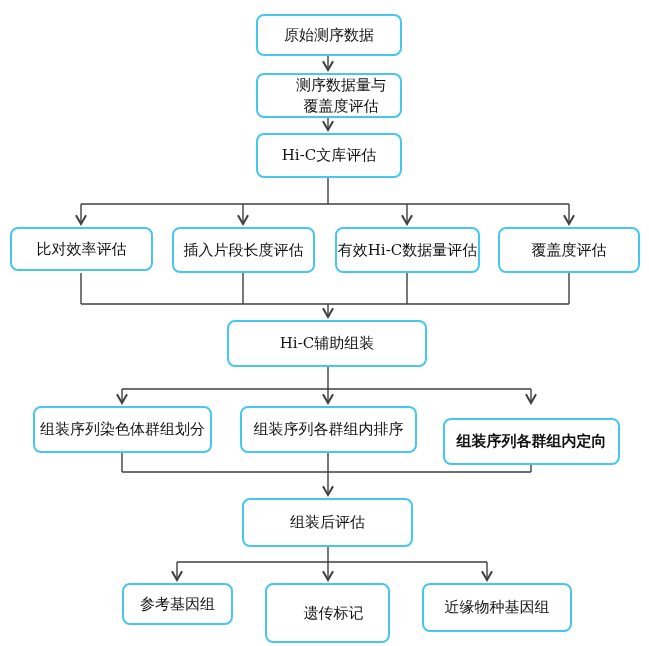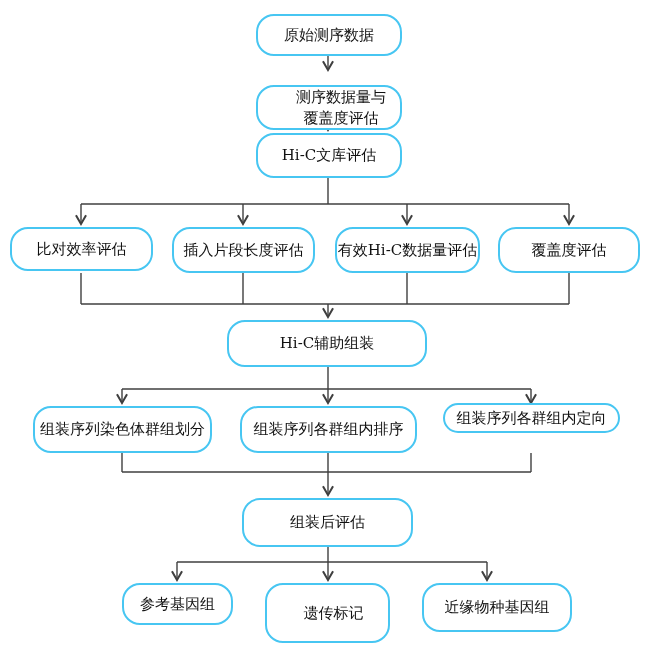--- a/index.html
+++ b/index.html
@@ -35,21 +35,21 @@
     fill: none;
   }
   .node {
     position: absolute;
     display: flex;
     flex-direction: column;
     align-items: center;
     justify-content: center;
     background: var(--box-background);
     border: 2px solid var(--box-border);
-    border-radius: 18px;
+    border-radius: 8px;
     color: var(--text);
     font-size: 15px;
     line-height: 1.4;
     text-align: center;
     white-space: nowrap;
   }
 </style>
 </head>
 <body>
 
@@ -107,21 +107,21 @@
       <line x1="177" y1="562" x2="177" y2="580" marker-end="url(#arrowhead)"></line>
       <line x1="328" y1="562" x2="328" y2="580" marker-end="url(#arrowhead)"></line>
       <line x1="487" y1="562" x2="487" y2="580" marker-end="url(#arrowhead)"></line>
     </g>
   </svg>
 
   <div class="node" style="left:256px; top:14px;  width:146px; height:42px;">
     <span>原始测序数据</span>
   </div>
 
-  <div class="node" style="left:256px; top:85px;  width:146px; height:45px;padding-left:24px;">
+  <div class="node" style="left:256px; top:73px;  width:146px; height:45px;padding-left:24px;">
     <span>测序数据量与</span>
     <span>覆盖度评估</span>
   </div>
 
   <div class="node" style="left:256px; top:133px; width:146px; height:45px;">
     <span>Hi-C文库评估</span>
   </div>
 
   <div class="node" style="left:10px;  top:227px; width:143px; height:44px;">
     <span>比对效率评估</span>
@@ -144,21 +144,21 @@
   </div>
 
   <div class="node" style="left:33px;  top:406px; width:179px; height:47px;">
     <span>组装序列染色体群组划分</span>
   </div>
 
   <div class="node" style="left:240px; top:406px; width:177px; height:47px;">
     <span>组装序列各群组内排序</span>
   </div>
 
-  <div class="node" style="left:443px; top:403px; width:177px; height:30px;">
+  <div class="node" style="left:443px; top:418px; width:177px; height:47px;font-weight:bold;">
     <span>组装序列各群组内定向</span>
   </div>
 
   <div class="node" style="left:242px; top:498px; width:171px; height:49px;">
     <span>组装后评估</span>
   </div>
 
   <div class="node" style="left:122px; top:583px; width:111px; height:42px;">
     <span>参考基因组</span>
   </div>

